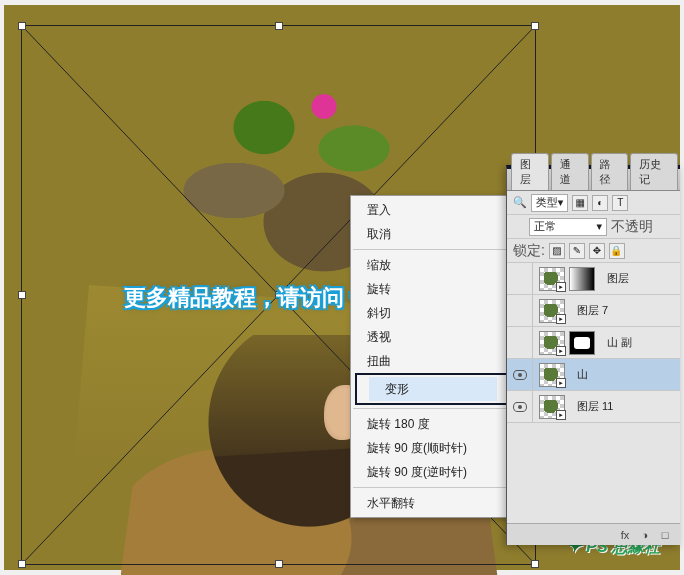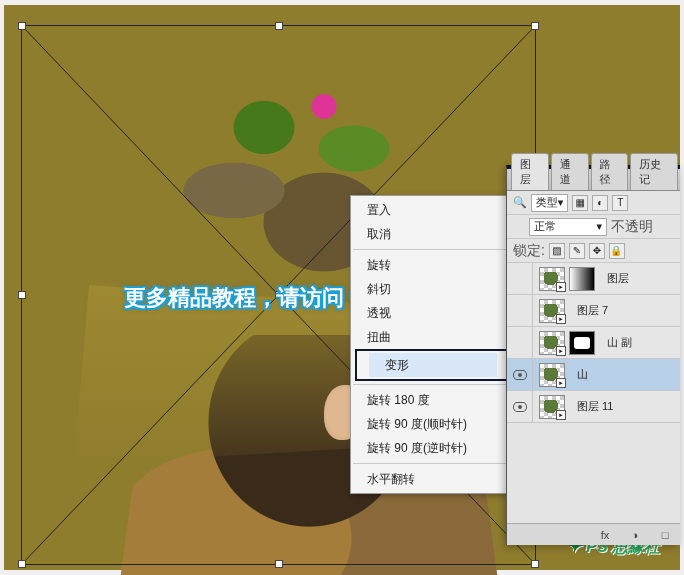--- a/index.html
+++ b/index.html
@@ -173,21 +173,21 @@
   }
   .smart-badge {
     position:absolute; right:-2px; bottom:-2px; width:10px; height:10px;
     background:#fff; border:1px solid #555; font-size:7px; line-height:8px; text-align:center;
   }
   .layer-name { padding:0 6px; font-size:11px; color:#222; white-space:nowrap; overflow:hidden; }
 
   .panel-footer {
     position:absolute; left:0; right:0; bottom:0; height:22px;
     background:#d8d8d8; border-top:1px solid #aaa;
-    display:flex; align-items:center; justify-content:flex-end; gap:16px; padding:0 8px;
+    display:flex; align-items:center; justify-content:flex-end; gap:6px; padding:0 8px;
   }
   .panel-footer .ficon {
     width:14px; height:14px; display:flex; align-items:center; justify-content:center;
     font-size:11px; color:#444;
   }
 </style>
 </head>
 <body>
 
 <div class="canvas-area">
@@ -222,20 +222,21 @@
 
   <div class="corner-mark">
     <span class="glyph">✦</span>
     <span>PS 思緣社</span>
   </div>
 
   <div class="context-menu" id="ctx-menu">
       <div class="item">置入</div>
       <div class="item">取消</div>
       <div class="sep"></div>
+      <div class="item">缩放</div>
       <div class="item">旋转</div>
       <div class="item">斜切</div>
       <div class="item">透视</div>
       <div class="item">扭曲</div>
       <div class="red-outline">
         <div class="item highlight">变形</div>
       </div>
       <div class="sep"></div>
       <div class="item">旋转 180 度</div>
       <div class="item">旋转 90 度(顺时针)</div>

